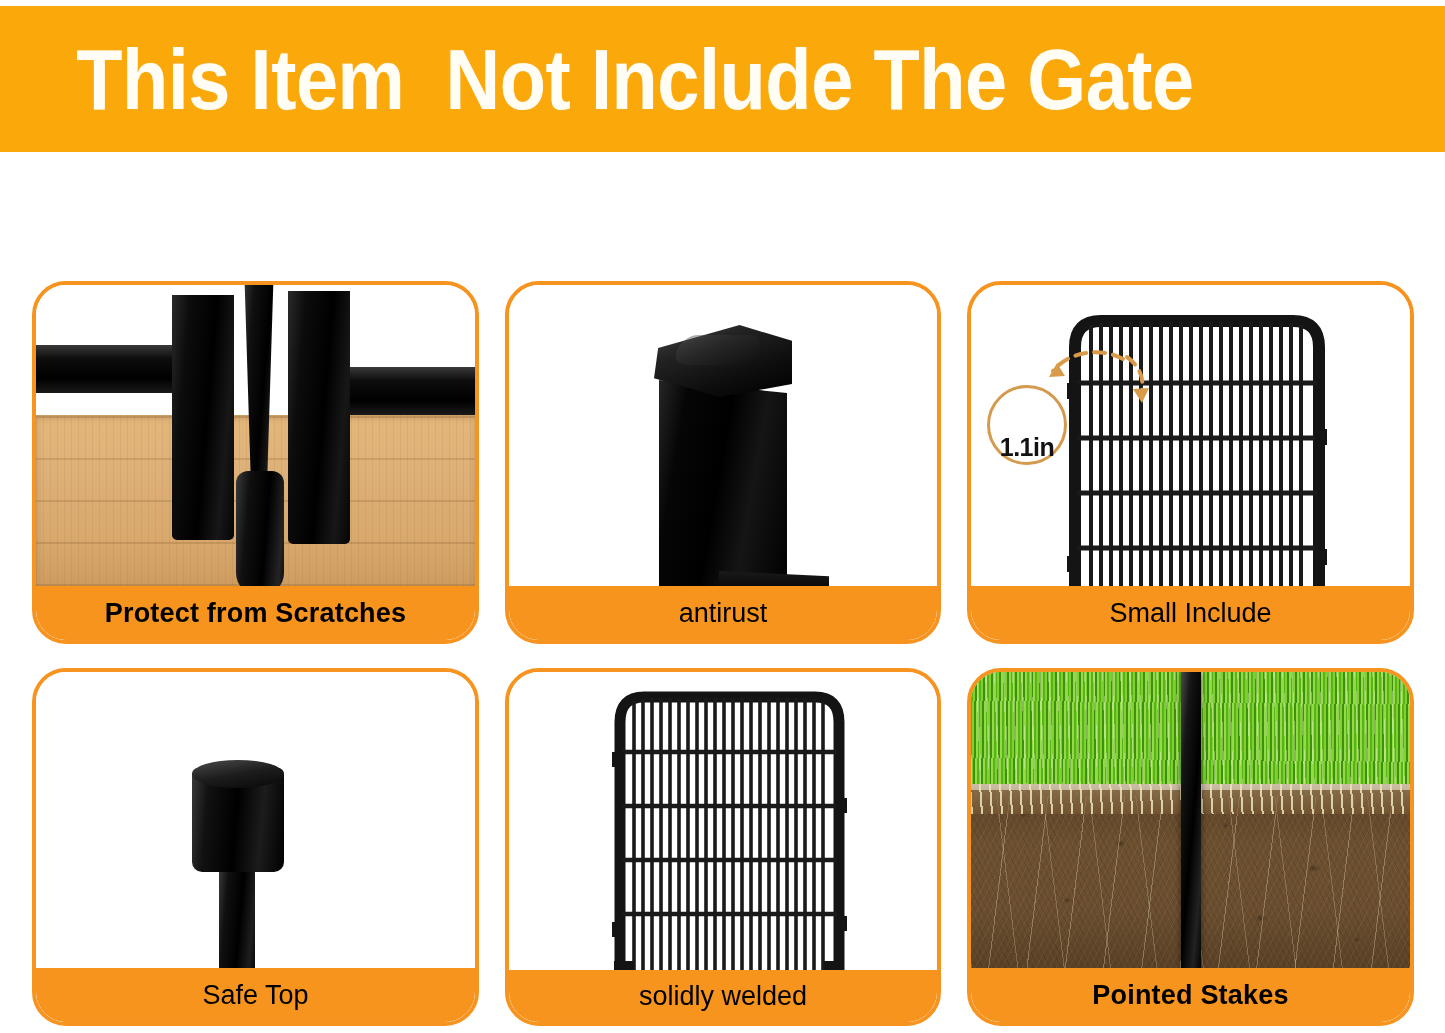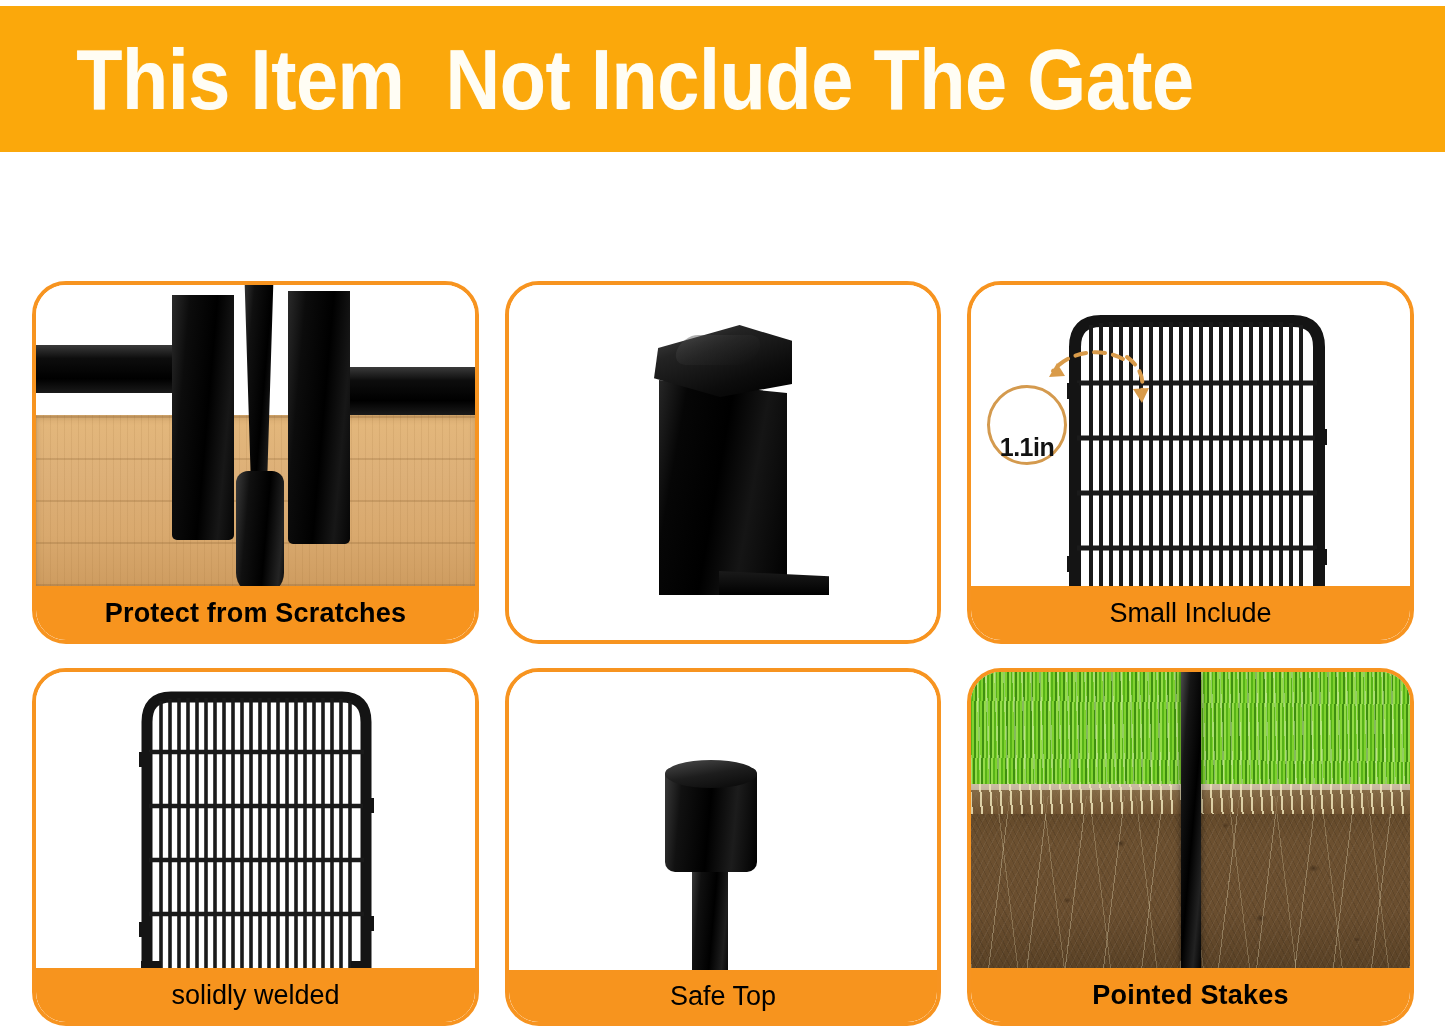--- a/index.html
+++ b/index.html
@@ -309,20 +309,21 @@
   <div class="panel">
     <div class="panel-media">
       <div class="sq-post-body" style="left:150px; top:95px; width:128px; height:215px;
                   clip-path: polygon(0 0, 100% 6%, 100% 100%, 0 100%);"></div>
       <div class="sq-post-cap" style="left:145px; top:40px; width:138px; height:72px;
                   clip-path: polygon(3% 32%, 62% 0, 100% 22%, 100% 82%, 48% 100%, 0 74%);"></div>
       <div class="sq-post-cap-top" style="left:168px; top:50px; width:82px; height:30px; opacity:0.45;"></div>
       <div class="sq-post-base" style="left:210px; top:286px; width:110px; height:24px;
                   clip-path: polygon(0 0, 100% 22%, 100% 100%, 0 100%);"></div>
     </div>
+    <div class="panel-caption light">antirust</div>
   </div>
 
   <div class="panel">
     <div class="panel-media">
 
       <div class="fence-wrap" style="left:96px; top:26px; width:260px; height:287px;">
         <svg class="fence-svg" viewBox="0 0 260 287" preserveAspectRatio="none">
 
           <path d="M8 287 L8 36 Q8 10 34 10 L226 10 Q252 10 252 36 L252 287" fill="none" stroke="#141414" stroke-width="12"></path>
 
@@ -373,20 +374,29 @@
         <path d="M52 20 L44 34 L60 33 Z" fill="#D99B4A"></path>
         <path d="M122 14 C 136 24, 140 38, 136 52" fill="none" stroke="#D99B4A" stroke-width="4" stroke-linecap="round" stroke-dasharray="11 8"></path>
         <path d="M128 46 L137 60 L144 45 Z" fill="#D99B4A"></path>
       </svg>
 
       <div class="callout-circle" style="left:16px; top:100px;">
         <span class="callout-text">1.1in</span>
       </div>
     </div>
     <div class="panel-caption light">Small Include</div>
+  </div>
+
+  <div class="panel">
+    <div class="panel-media">
+      <div class="cap-rod" style="left:183px; top:190px; width:36px; height:130px;"></div>
+      <div class="cap-cyl" style="left:156px; top:96px; width:92px; height:104px;"></div>
+      <div class="cap-cyl-top" style="left:156px; top:88px; width:92px; height:28px;"></div>
+    </div>
+    <div class="panel-caption light">Safe Top</div>
   </div>
 
   <div class="panel">
     <div class="panel-media">
       <div class="fence-wrap" style="left:103px; top:16px; width:235px; height:282px;">
         <svg class="fence-svg" viewBox="0 0 235 282" preserveAspectRatio="none">
           <path d="M8 282 L8 34 Q8 9 32 9 L203 9 Q227 9 227 34 L227 282" fill="none" stroke="#141414" stroke-width="11"></path>
           <g stroke="#1a1a1a" stroke-width="4.5">
             <line x1="10" y1="64" x2="225" y2="64"></line>
             <line x1="10" y1="118" x2="225" y2="118"></line>
@@ -424,29 +434,20 @@
           <rect x="2" y="273" width="20" height="9" fill="#141414"></rect>
           <rect x="212" y="273" width="20" height="9" fill="#141414"></rect>
         </svg>
       </div>
     </div>
     <div class="panel-caption light">solidly welded</div>
   </div>
 
   <div class="panel">
     <div class="panel-media">
-      <div class="cap-rod" style="left:183px; top:190px; width:36px; height:130px;"></div>
-      <div class="cap-cyl" style="left:156px; top:96px; width:92px; height:104px;"></div>
-      <div class="cap-cyl-top" style="left:156px; top:88px; width:92px; height:28px;"></div>
-    </div>
-    <div class="panel-caption light">Safe Top</div>
-  </div>
-
-  <div class="panel">
-    <div class="panel-media">
       <div class="soil-scene">
         <div class="soil-layer"></div>
         <div class="fine-roots"></div>
         <div class="root-zone"></div>
         <div class="grass-layer">
           <div class="grass-shafts"></div>
         </div>
         <div class="ground-stake" style="left:50%; margin-left:-10px;"></div>
       </div>
     </div>

